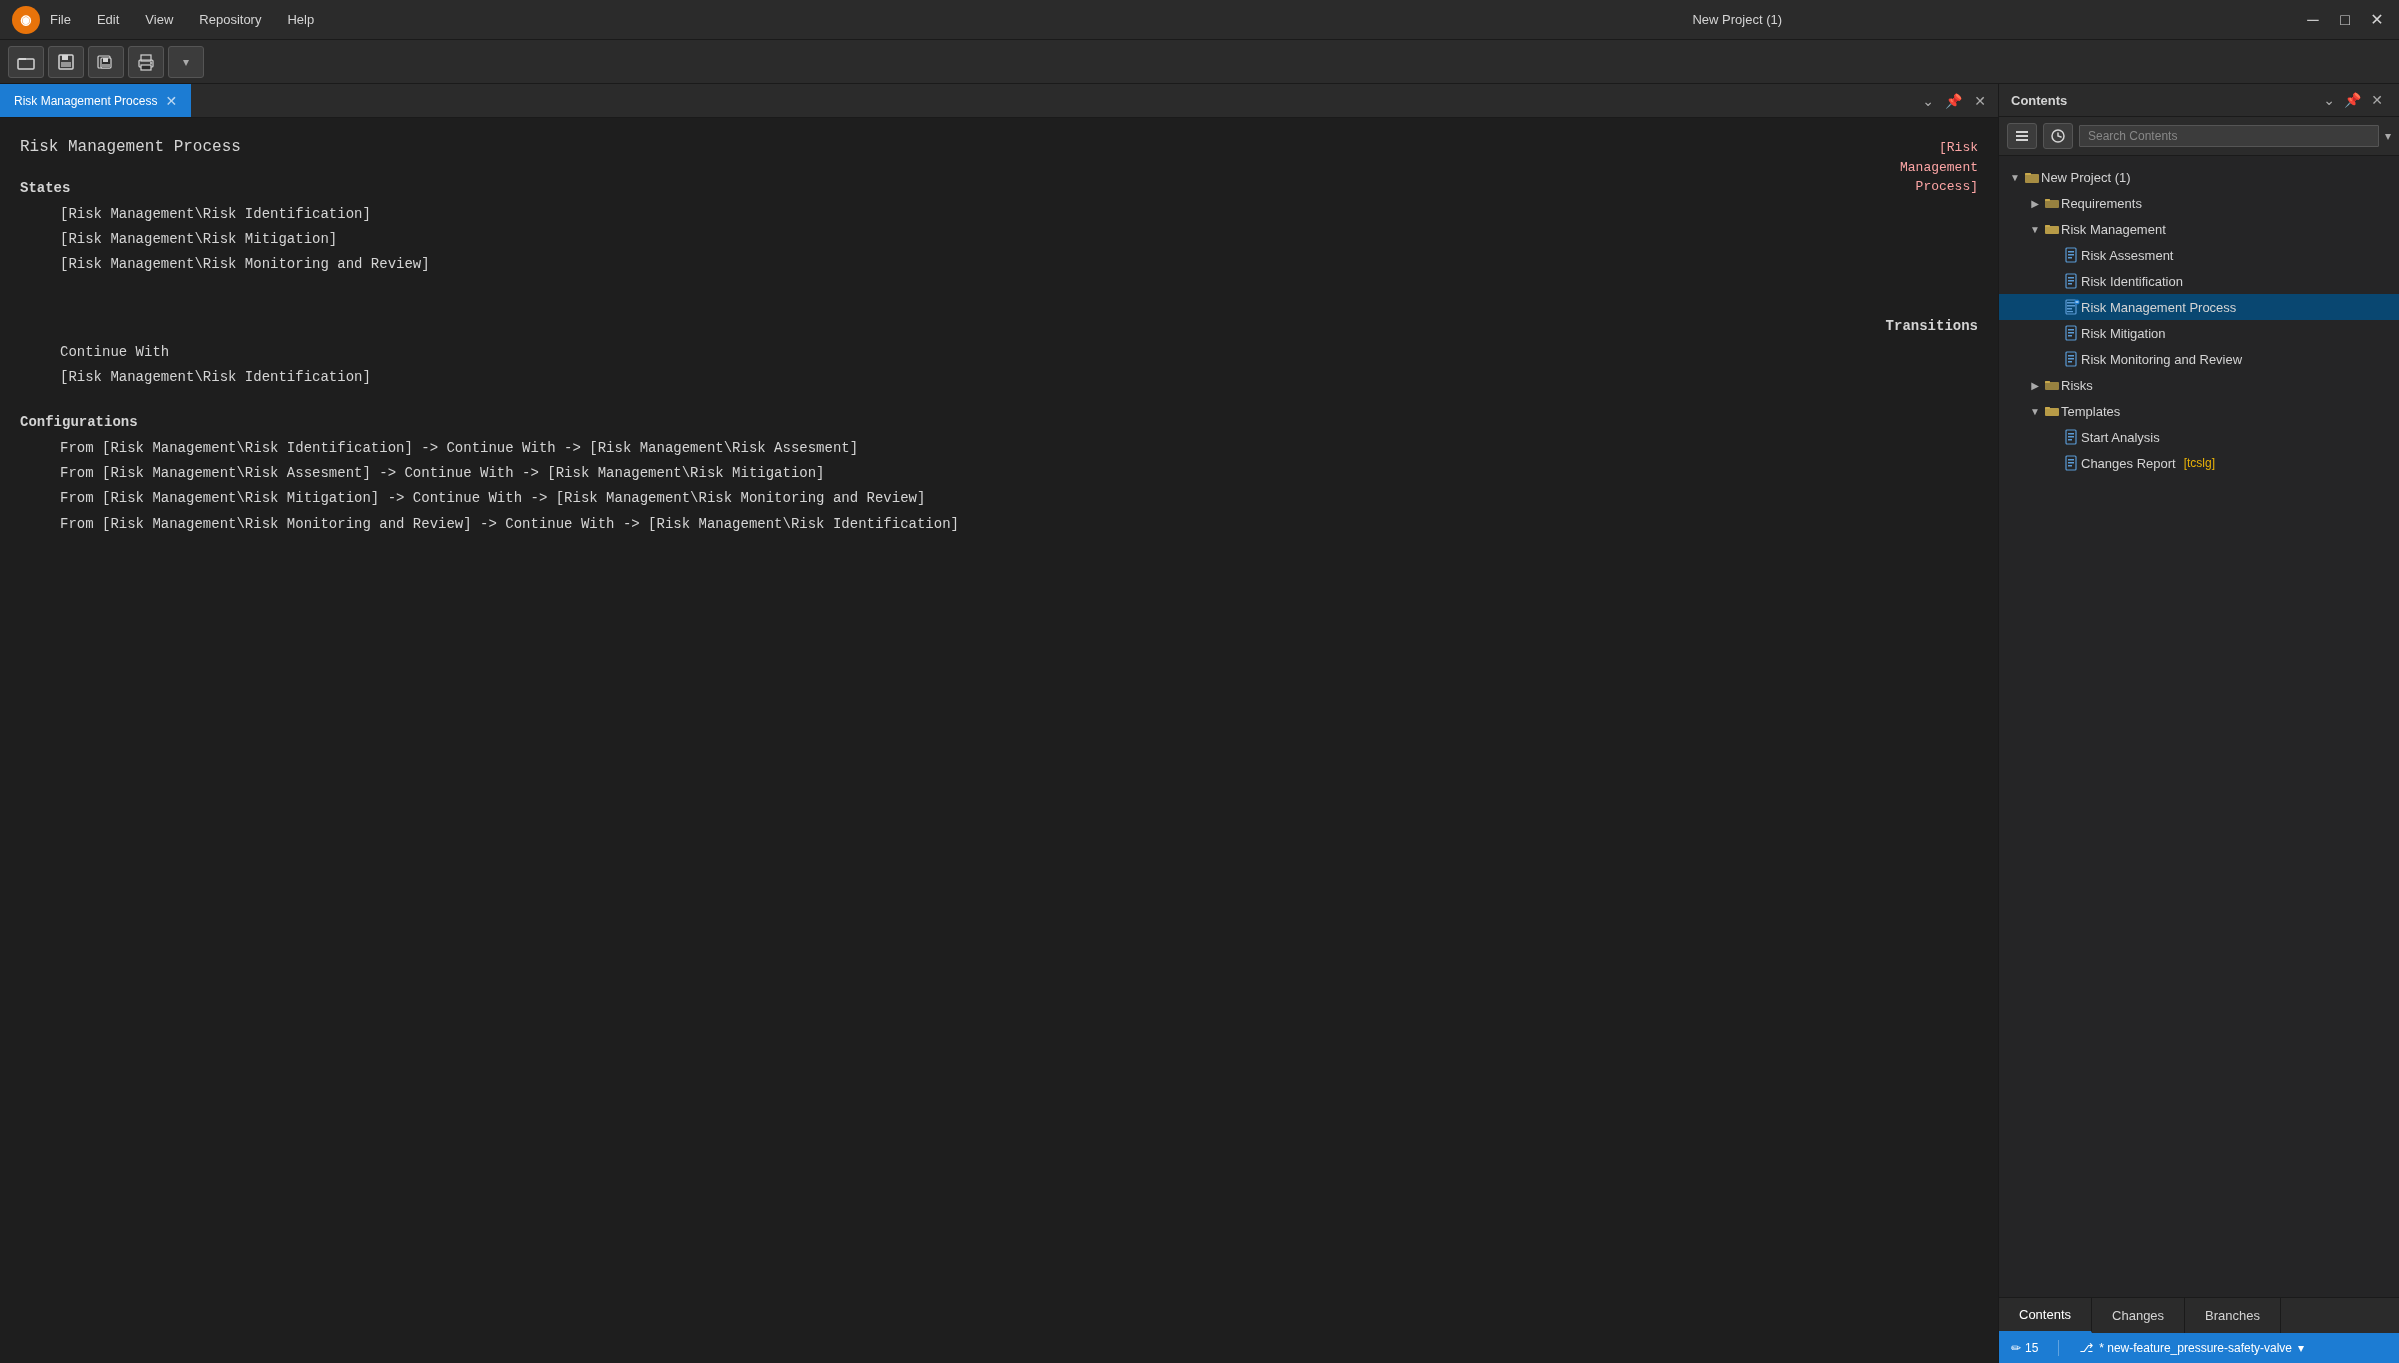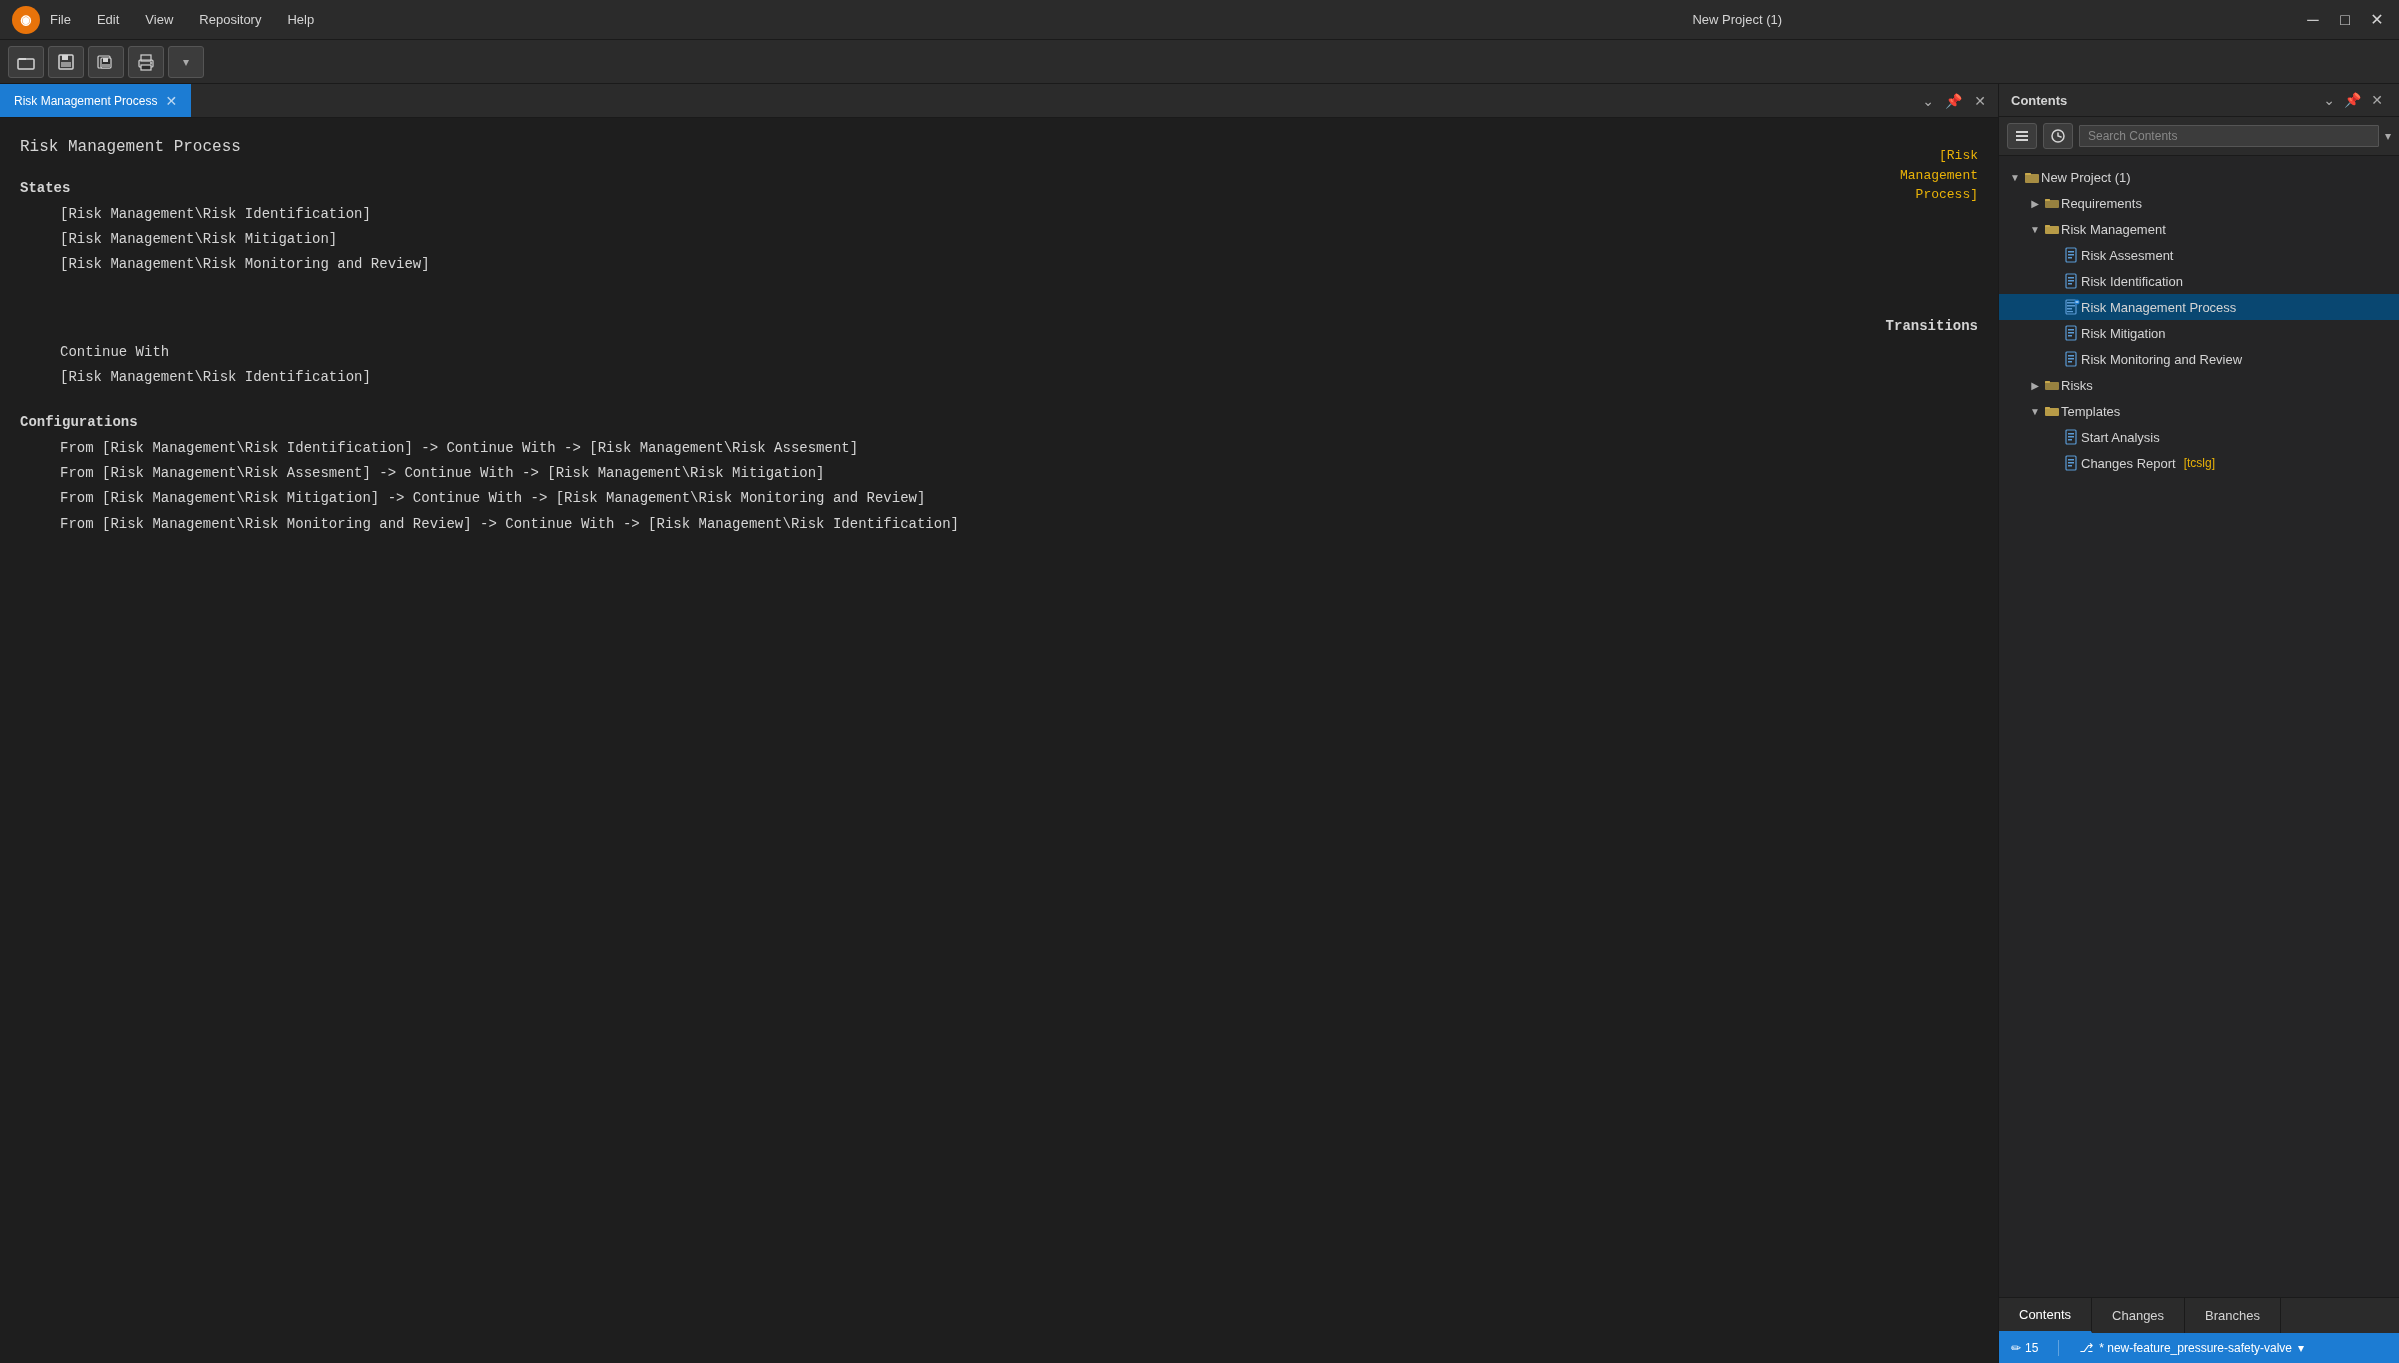--- a/index.html
+++ b/index.html
@@ -137,26 +137,25 @@
       font-family: 'Courier New', monospace;
       font-size: 14px;
       color: #d4d4d4;
       overflow-y: auto;
       position: relative;
     }
     .editor-watermark {
       position: absolute;
       top: 20px;
       right: 20px;
-      color: #eab308;
+      color: #fca5a5;
       font-family: 'Courier New', monospace;
       font-size: 13px;
       text-align: right;
       line-height: 1.5;
-      margin-top: 8px;
     }
     .editor-title {
       font-size: 16px;
       font-weight: normal;
       margin-bottom: 24px;
       color: #d4d4d4;
     }
     .section-heading {
       font-weight: bold;
       color: #d4d4d4;

